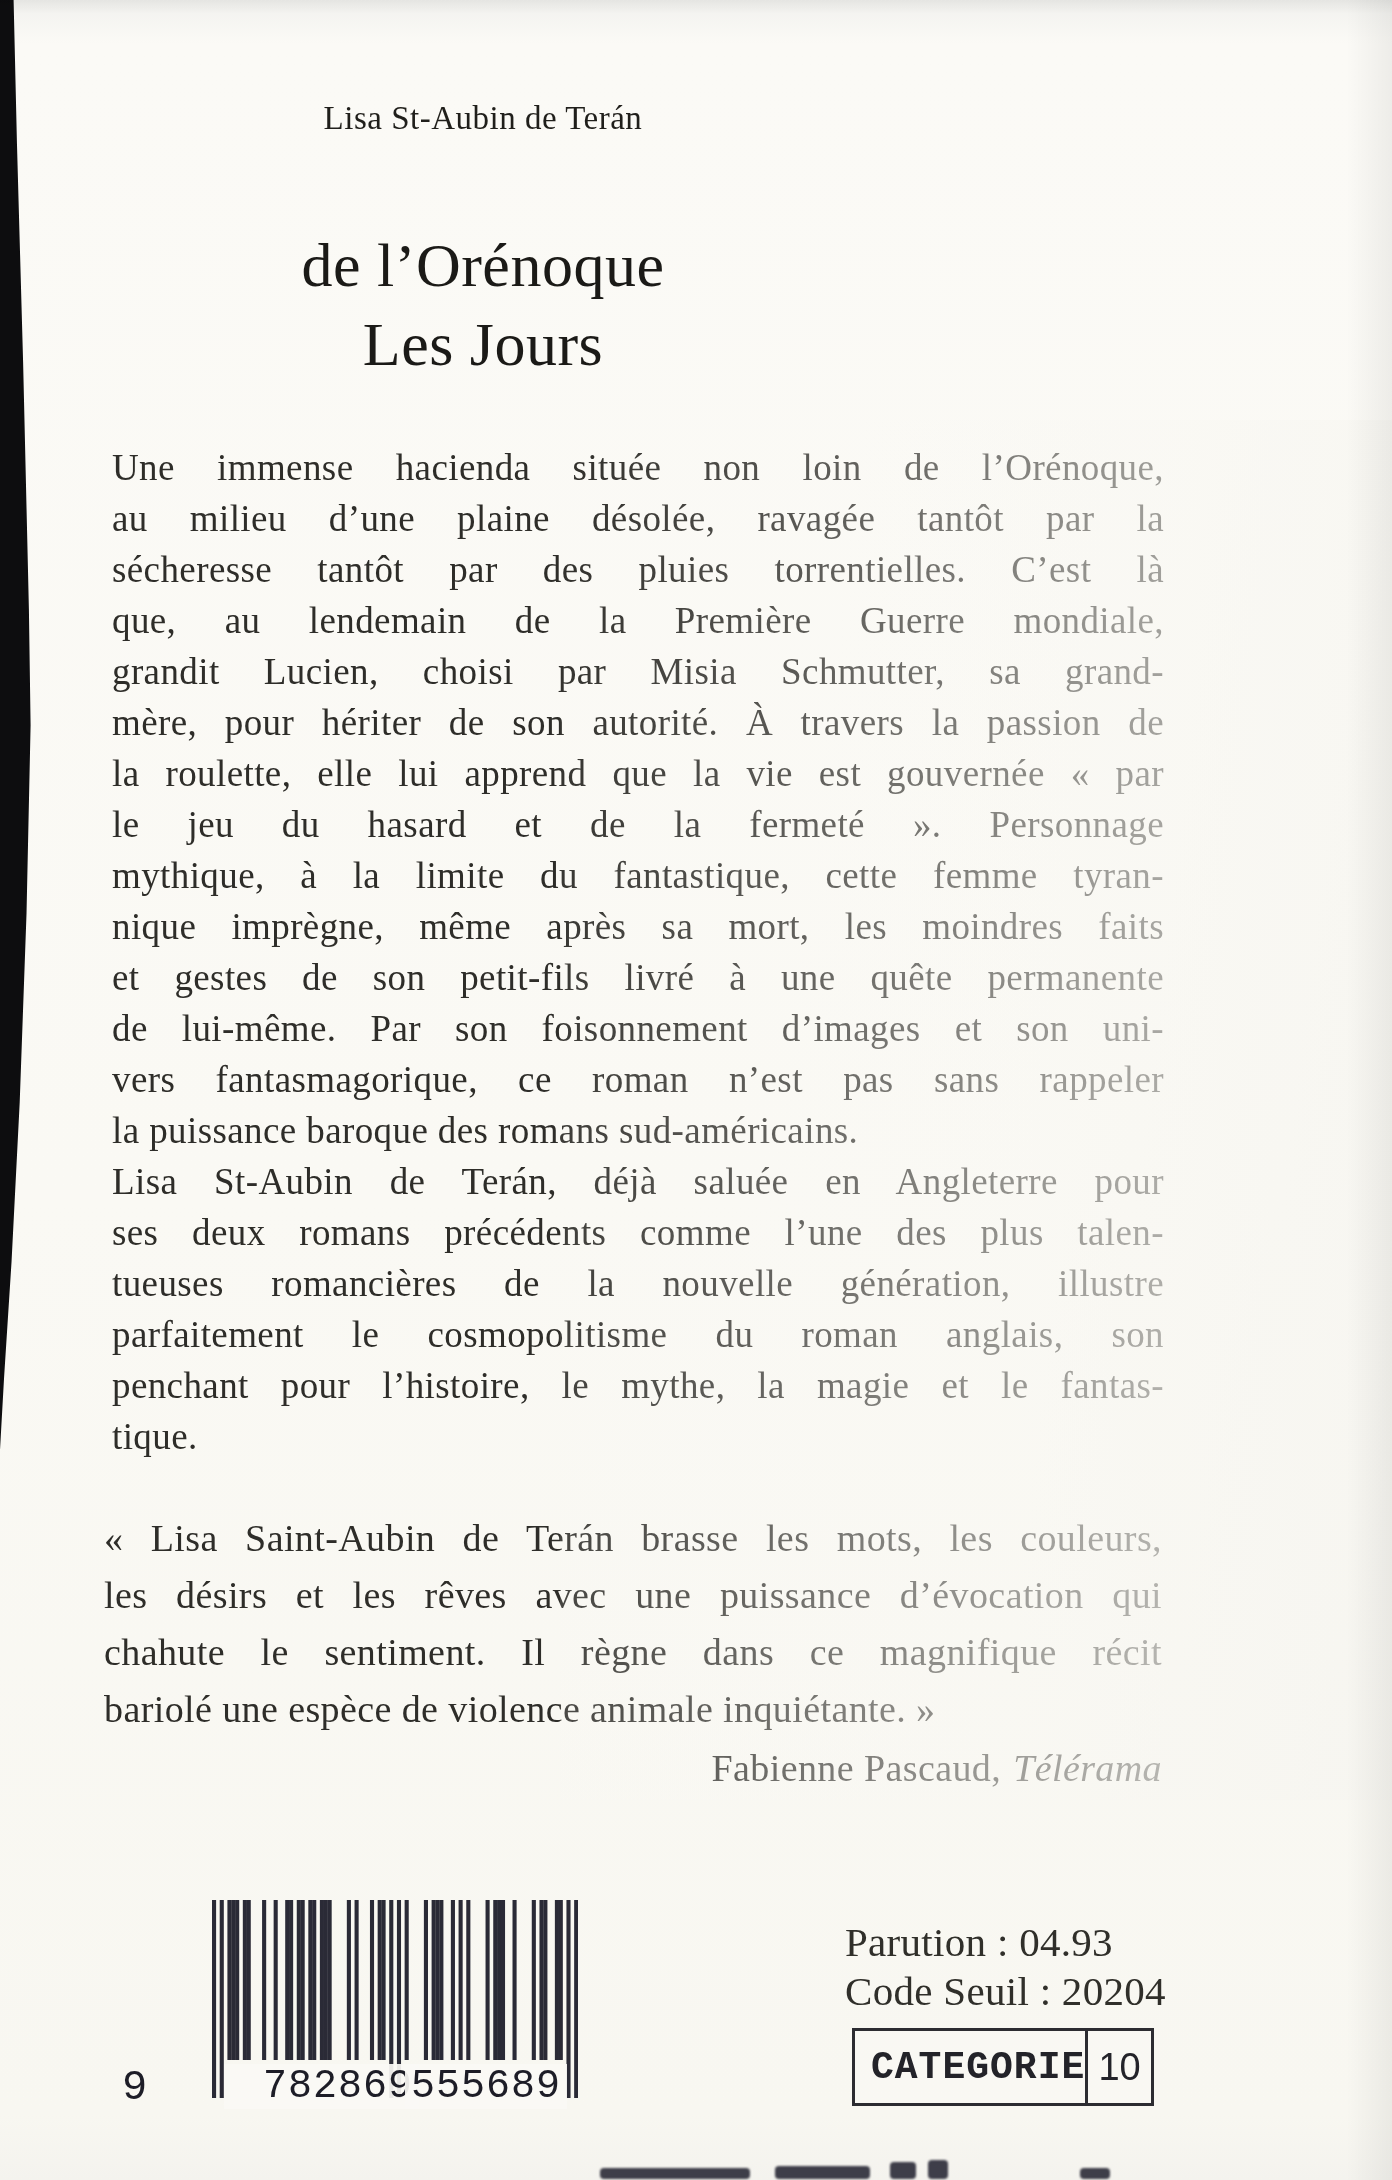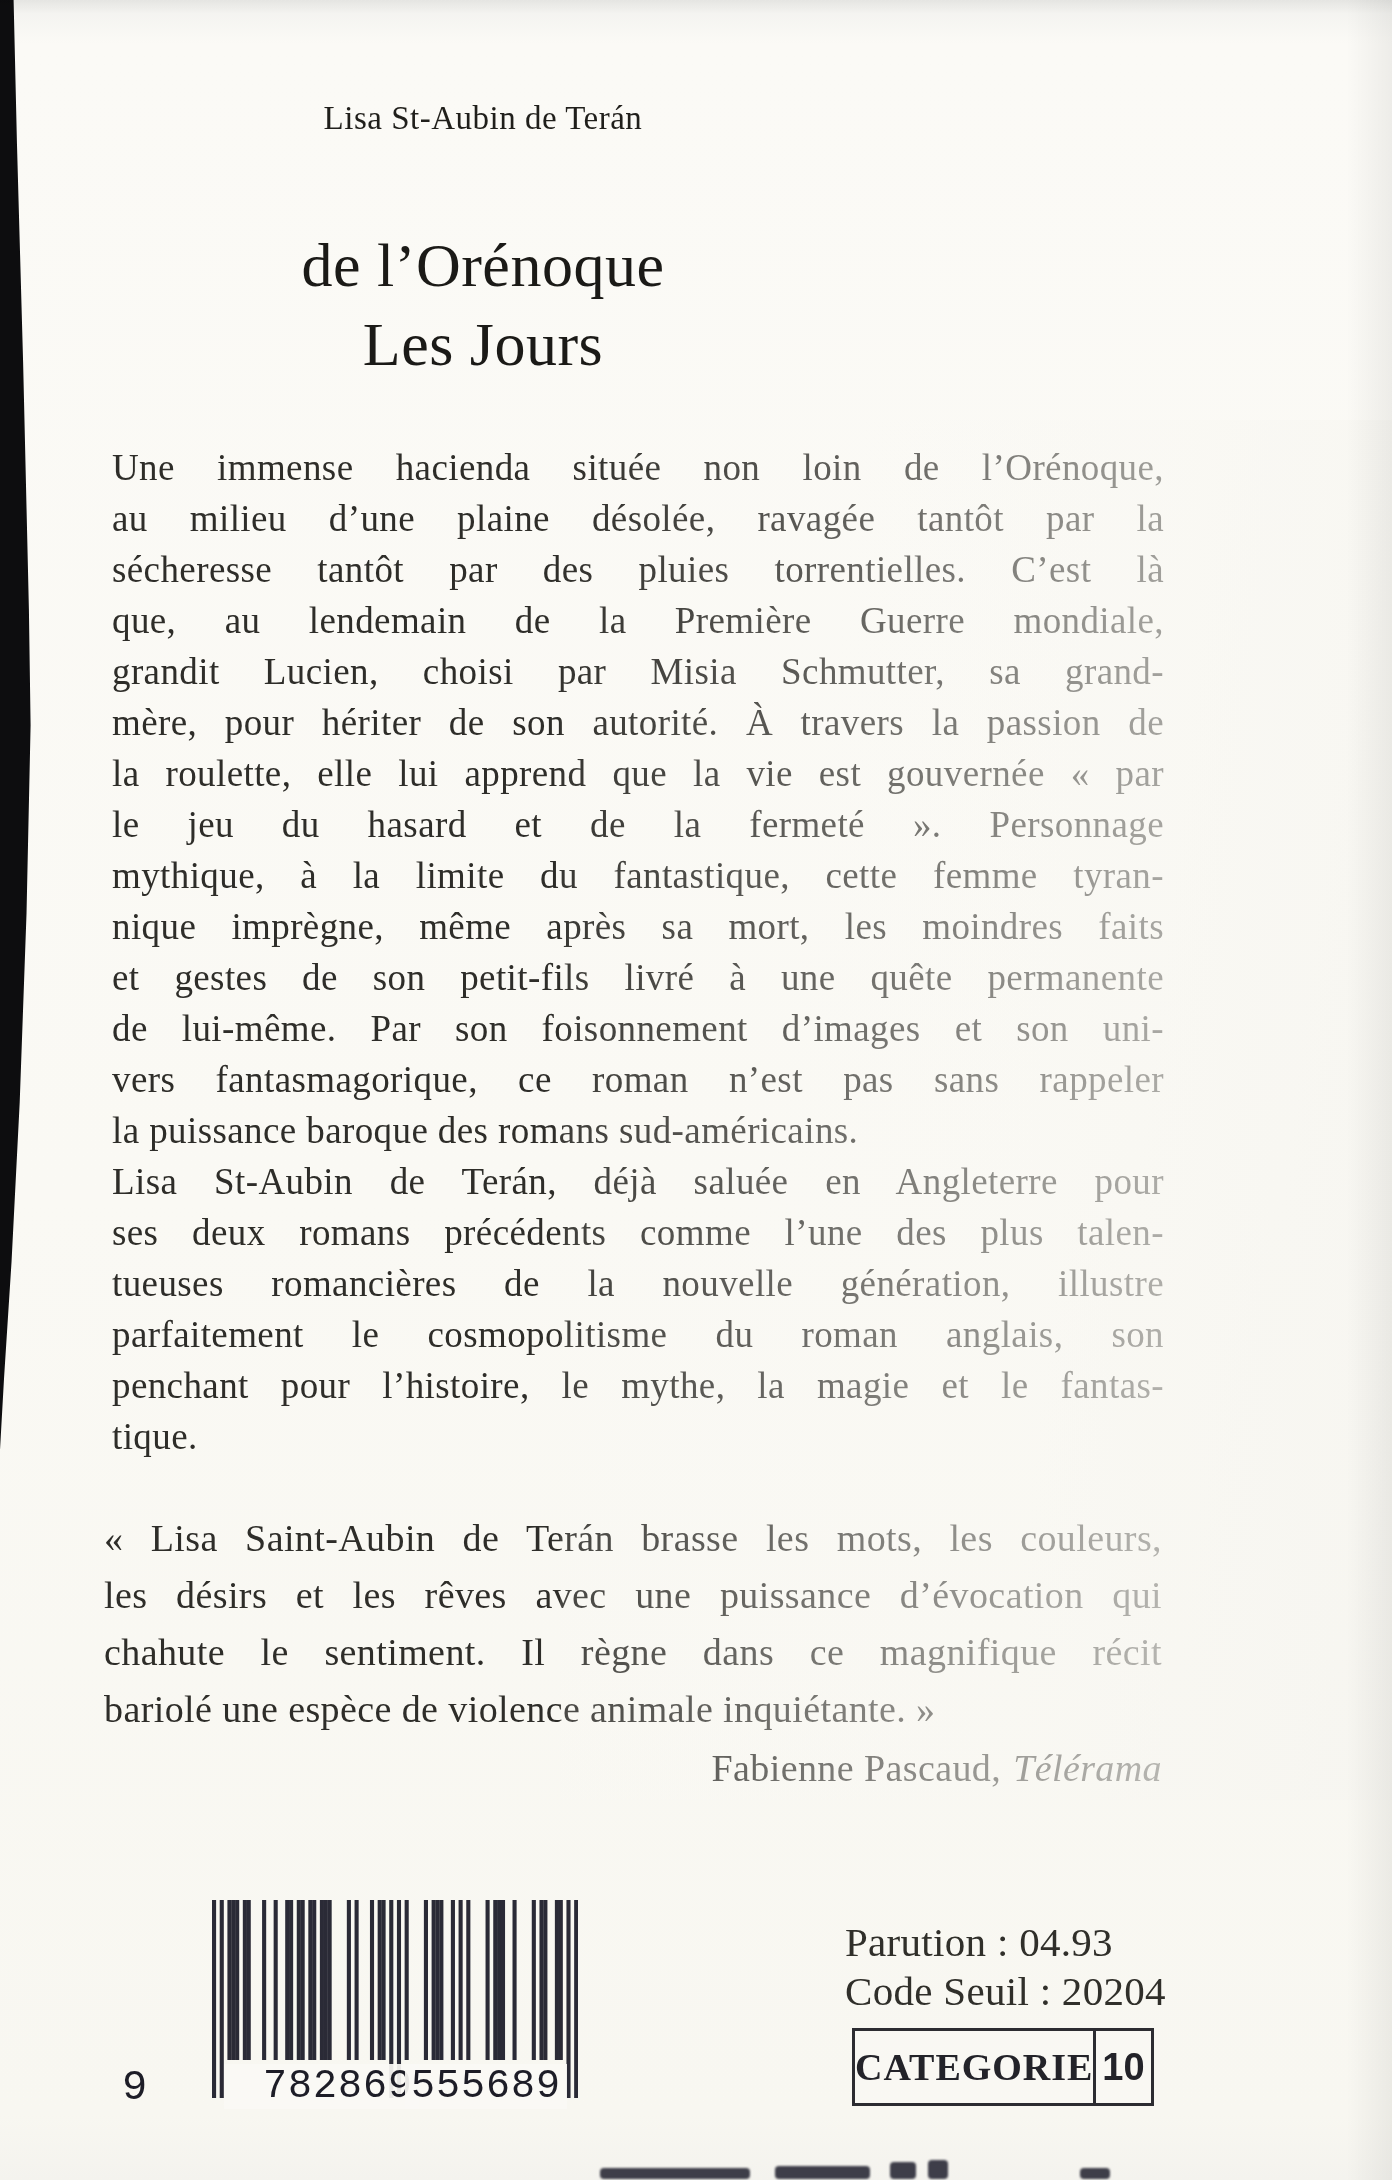--- a/index.html
+++ b/index.html
@@ -56,28 +56,28 @@
   .bc-right{left:293px;}
   
   .pubinfo{position:absolute;left:845px;top:1918px;width:330px;
     font-size:41px;line-height:49px;color:#302f2a;letter-spacing:0.3px;}
   .catbox{
     position:absolute;left:852px;top:2028px;width:302px;height:78px;
     border:3px solid #2c2c31;display:flex;align-items:stretch;box-sizing:border-box;
     background:rgba(250,249,245,0.6);
   }
   .catbox .cat-label{
-    flex:1;display:flex;align-items:center;
-    font-family:Liberation Serif, serif;font-weight:bold;font-size:38px;
+    flex:1;display:flex;align-items:center;padding-left:16px;
+    font-family:Liberation Mono, monospace;font-weight:bold;font-size:38px;
     letter-spacing:1px;color:#232329;text-align:right;
   }
   .catbox .cat-sep{width:3px;background:#2c2c31;}
   .catbox .cat-value{
     width:66px;display:flex;align-items:center;justify-content:center;
-    font-family:"Liberation Sans",sans-serif;font-weight:bold;font-size:38px;color:#232329;border-radius:14px;
+    font-family:"Liberation Sans",sans-serif;font-weight:normal;font-size:38px;color:#232329;border-radius:14px;
   }
   
   .bottom-fragments{position:absolute;left:560px;top:2156px;width:620px;height:24px;overflow:hidden;}
   .frag{position:absolute;background:#3e3e49;border-radius:4px;filter:blur(1px);}
   .frag1{left:40px;top:12px;width:150px;height:11px;}
   .frag2{left:215px;top:10px;width:95px;height:13px;}
   .frag3{left:330px;top:6px;width:26px;height:17px;}
   .frag4{left:368px;top:4px;width:20px;height:19px;}
   .frag5{left:520px;top:12px;width:30px;height:11px;}
 </style>

